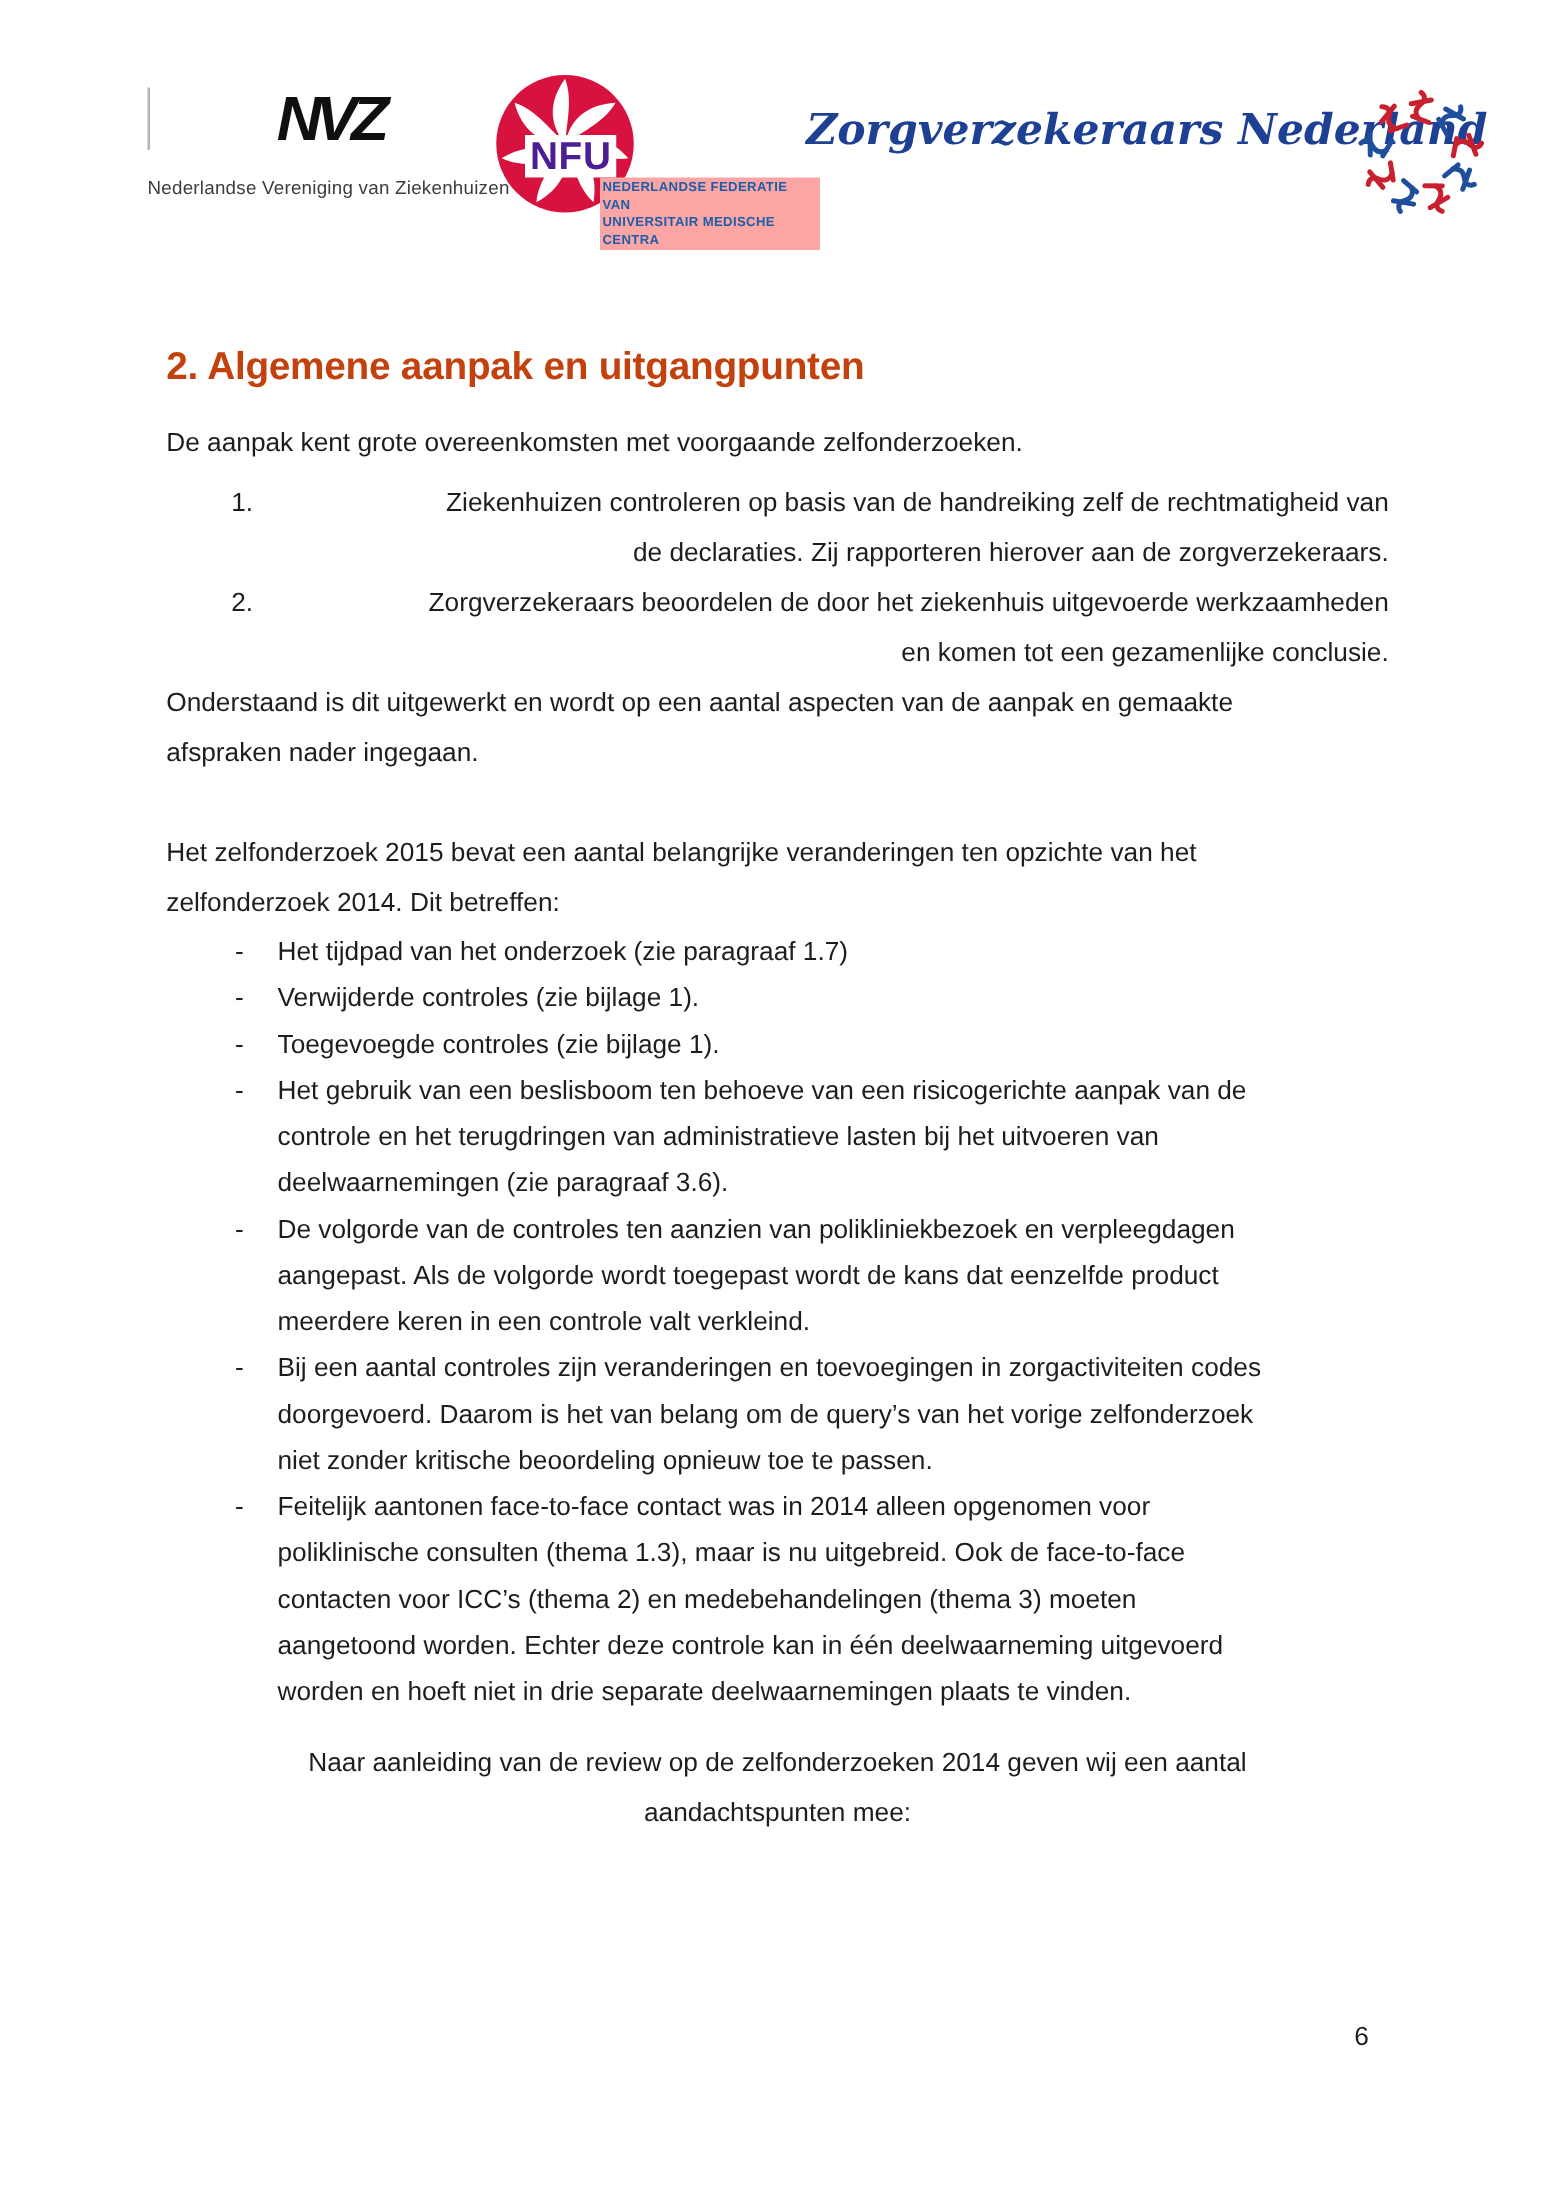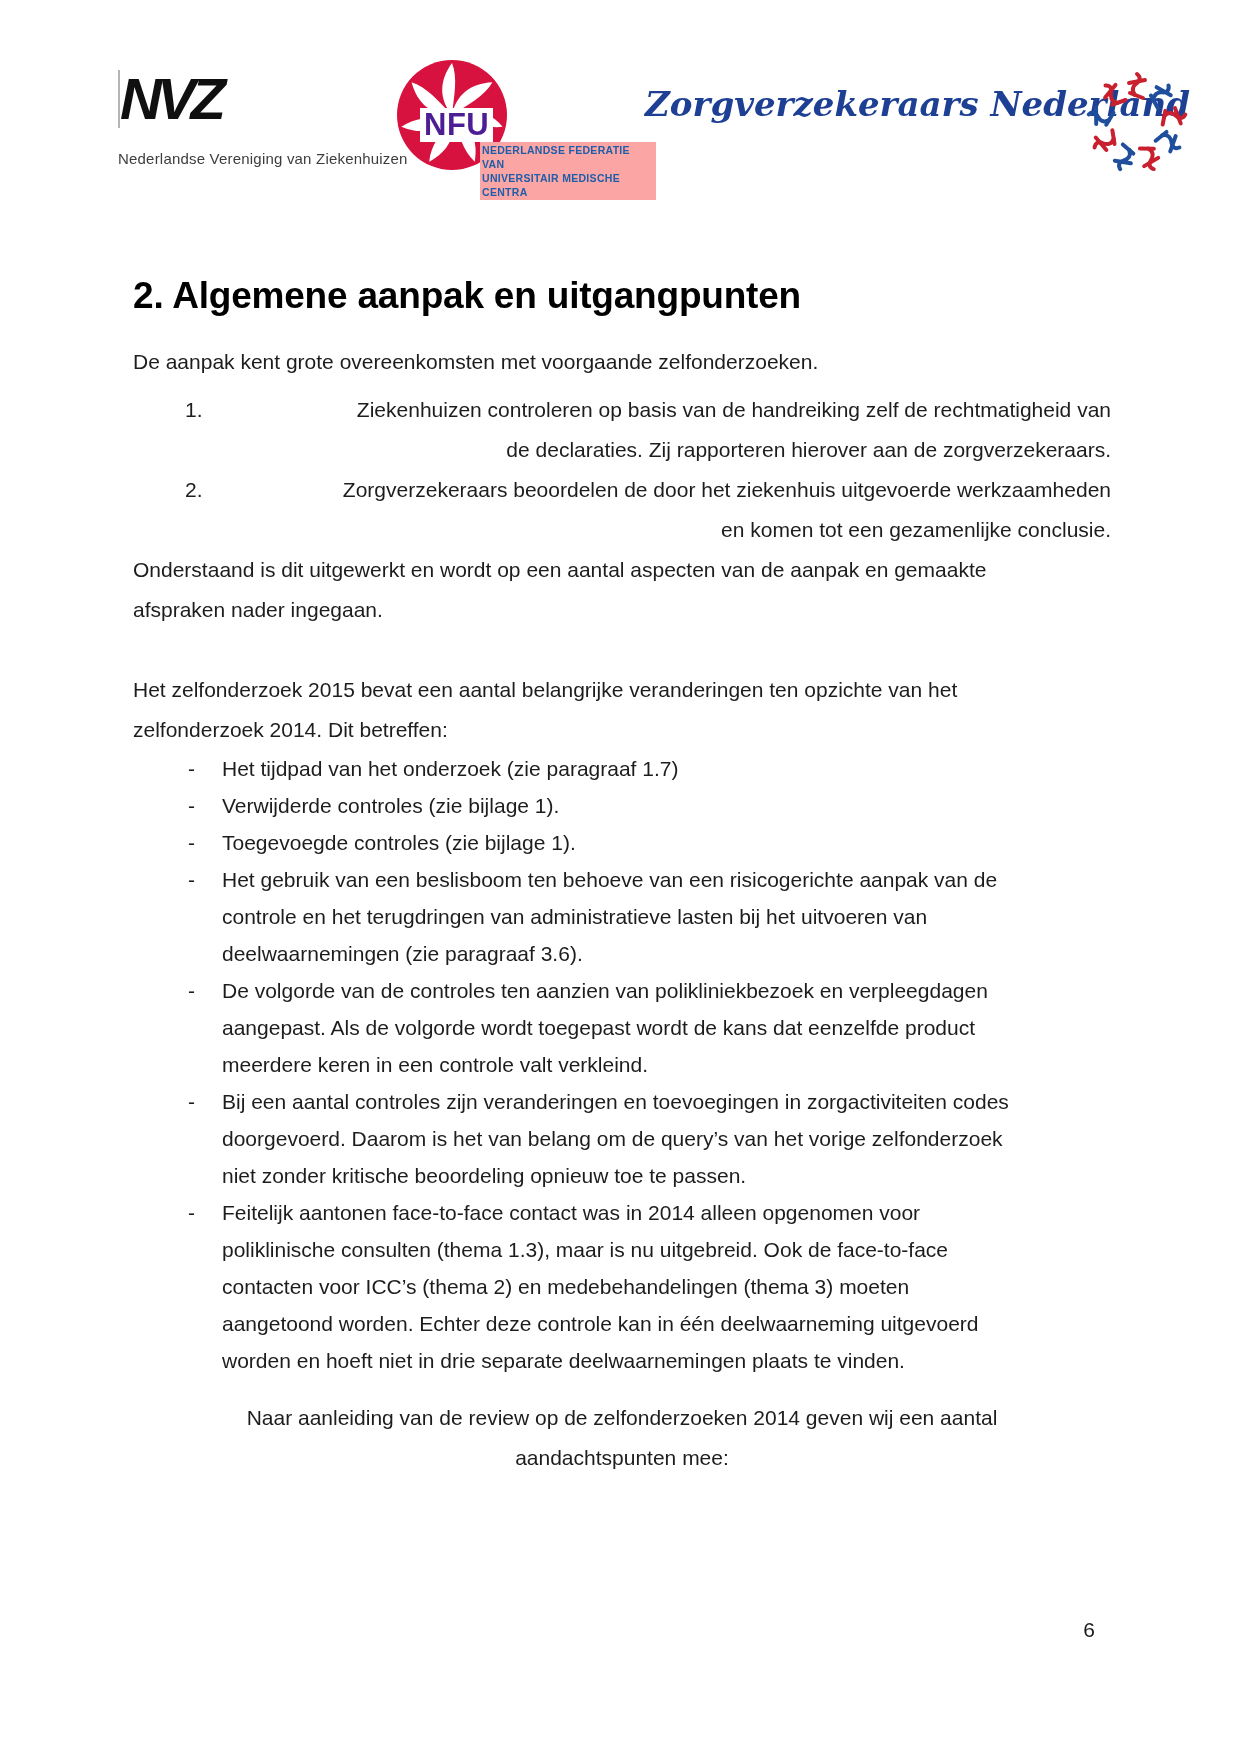--- a/index.html
+++ b/index.html
@@ -5,23 +5,24 @@
   html,body { margin:0; padding:0; background:#e8e8e8; }
   .page {
     position:relative; width:1239px; height:1753px; margin:0 auto;
     background:#ffffff; overflow:hidden;
     font-family:"Liberation Sans", sans-serif; color:#1d1d1d;
   }
 
   
   .logo-nvz { position:absolute; left:118px; top:70px; }
   .nvz-mark {
-    font-size:58px; font-weight:900; font-style:italic;
+    font-size:50px; font-weight:900; font-style:italic;
     letter-spacing:-5px; line-height:1; color:#101010; padding-left:0;
     border-left:2px solid #b5b5b5;
+    text-align:center;
   }
   .nvz-caption { margin-top:22px; font-size:15px; color:#3d3d3d; letter-spacing:0.2px; }
 
   .logo-nfu { position:absolute; left:396px; top:56px; width:260px; height:130px; }
   .nfu-wheel { position:absolute; left:0; top:0; }
   .nfu-mark {
     position:absolute; left:24px; top:52px; background:#ffffff; padding:0 4px;
     color:#4c1d95; font-weight:bold; font-size:31px; letter-spacing:0.5px; line-height:1.1;
   }
   .nfu-caption {
@@ -32,21 +33,21 @@
   .logo-zn { position:absolute; left:645px; top:78px; width:560px; height:110px; }
   .zn-name {
     position:absolute; left:0; top:6px;
     font-family:"DejaVu Serif", serif; font-style:italic; font-weight:bold;
     font-size:34px; color:#1d3f94; white-space:nowrap;
   }
   .zn-figures { position:absolute; left:433px; top:-14px; }
 
   
   .content { position:absolute; left:133px; top:274px; width:978px; font-size:21px; line-height:40px; }
-  .heading { margin:0 0 24px 0; font-size:37px; line-height:1.2; font-weight:bold; color:#000000; letter-spacing:-0.2px; }
+  .heading { margin:0 0 24px 0; font-size:31px; line-height:1.2; font-weight:bold; color:#c2410c; letter-spacing:-0.2px; }
   .para { margin:0; white-space:pre-line; }
   ol.numbered { list-style:none; margin:8px 0 0 0; padding:0; counter-reset:num; }
   ol.numbered li { counter-increment:num; position:relative; padding-left:89px; white-space:pre-line;text-align:right; }
   ol.numbered li::before { content:counter(num) "."; position:absolute; left:52px; top:0; }
   .changes-intro { margin-top:40px; }
   ul.changes { list-style:none; margin:0; padding:0; line-height:37px; }
   ul.changes li { position:relative; padding-left:89px; white-space:pre-line; }
   ul.changes li::before { content:"-"; position:absolute; left:55px; top:0; }
   .closing { margin-top:19px;text-align:center; }
   .page-number { position:absolute; right:144px; top:1618px; font-size:21px; color:#1d1d1d; }

